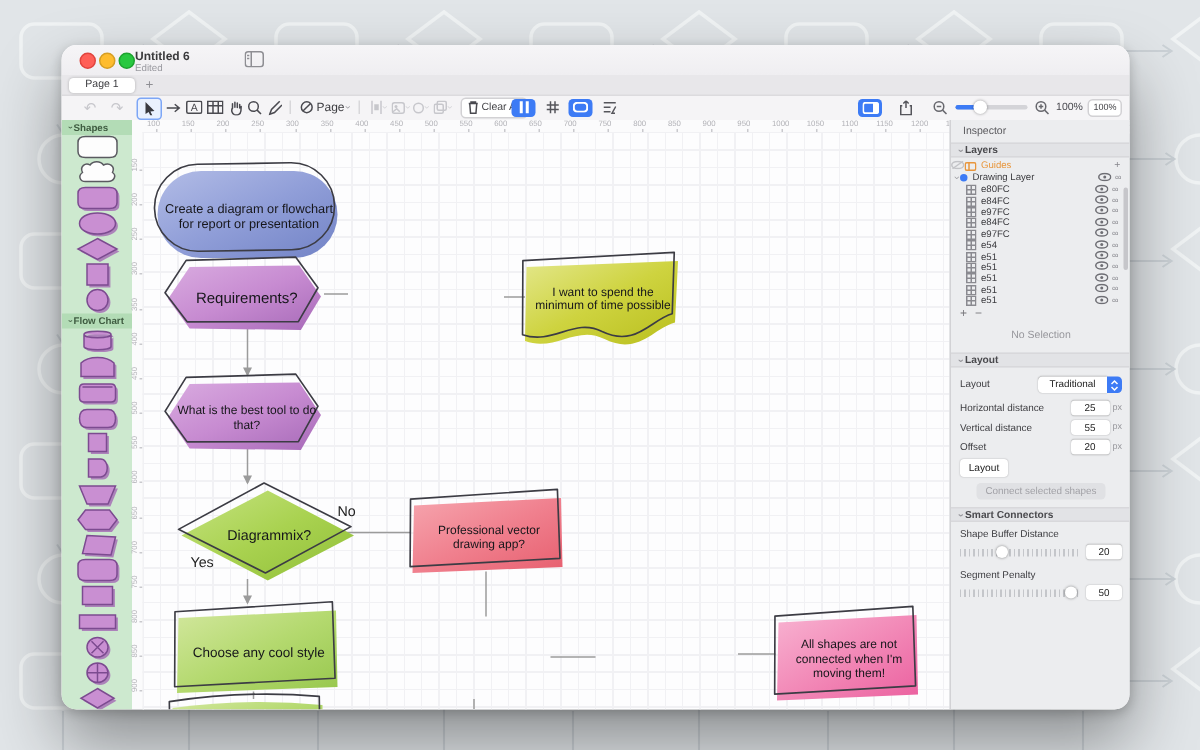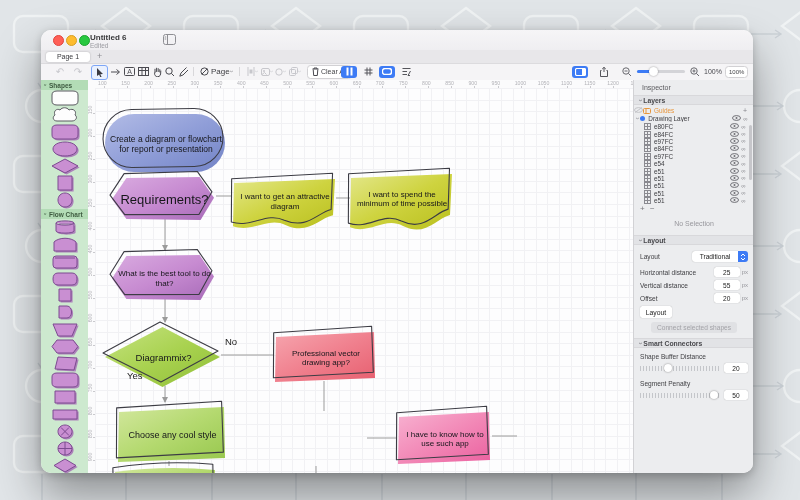--- a/index.html
+++ b/index.html
@@ -575,39 +575,21 @@
                 <stop offset="1" stop-color="#a76ab8"></stop>
       </linearGradient>
             </defs>
       <g transform="translate(6,8)">
               <path d="M 14.420000000000002,1 L 87.55,0 L 102,20.64 L 88.58,43 L 14.420000000000002,42 L 0,22.36 Z" fill="url(#g1)"></path>
             </g>
       <g transform="translate(4,3) rotate(-0.9 51.5 21.5)">
               <path d="M 14.420000000000002,1 L 87.55,0 L 102,20.64 L 88.58,43 L 14.420000000000002,42 L 0,22.36 Z" fill="none" stroke="#3c3c44" stroke-width="1.1" stroke-linejoin="round"></path>
             </g>
      </svg>
-     <div class="nlabel" style="font-size:13px;padding:0 9px;transform:translateY(0px)">Requirements?</div>
-    </div>
-        <div class="node" style="left:132px;top:83px;width:116px;height:73px">
-     <svg width="116" height="73">
-      <defs>
-              <linearGradient id="g2" x1="0" y1="0" x2="1" y2="1">
-        <stop offset="0" stop-color="#e3e78a"></stop>
-                <stop offset="0.5" stop-color="#ced33f"></stop>
-                <stop offset="1" stop-color="#b9bf1e"></stop>
-      </linearGradient>
-            </defs>
-      <g transform="translate(6,8)">
-              <path d="M 1,4 L 102,0 L 100,36.300000000000004 C 85.67999999999999,39.6 75.48,56.1 53.04,46.199999999999996 C 34.68,37.400000000000006 20.400000000000002,53.9 0,47.3 Z" fill="url(#g2)"></path>
-            </g>
-      <g transform="translate(4,3) rotate(-0.9 51 27.5)">
-              <path d="M 1,4 L 102,0 L 100,36.300000000000004 C 85.67999999999999,39.6 75.48,56.1 53.04,46.199999999999996 C 34.68,37.400000000000006 20.400000000000002,53.9 0,47.3 Z" fill="none" stroke="#3c3c44" stroke-width="1.1" stroke-linejoin="round"></path>
-            </g>
-     </svg>
-     <div class="nlabel" style="font-size:8px;padding:0 9px;transform:translateY(-6px)">I want to get an attractive diagram</div>
+     <div class="nlabel" style="font-size:10px;padding:0 9px;transform:translateY(0px)">Requirements?</div>
     </div>
         <div class="node" style="left:249px;top:78px;width:116px;height:80px">
      <svg width="116" height="80">
       <defs>
               <linearGradient id="g3" x1="0" y1="0" x2="1" y2="1">
         <stop offset="0" stop-color="#e3e78a"></stop>
                 <stop offset="0.5" stop-color="#ced33f"></stop>
                 <stop offset="1" stop-color="#b9bf1e"></stop>
       </linearGradient>
             </defs>
@@ -631,21 +613,21 @@
             </defs>
       <g transform="translate(6,8)">
               <path d="M 14.420000000000002,1 L 87.55,0 L 102,21.599999999999998 L 88.58,45 L 14.420000000000002,44 L 0,23.400000000000002 Z" fill="url(#g4)"></path>
             </g>
       <g transform="translate(4,3) rotate(-0.9 51.5 22.5)">
               <path d="M 14.420000000000002,1 L 87.55,0 L 102,21.599999999999998 L 88.58,45 L 14.420000000000002,44 L 0,23.400000000000002 Z" fill="none" stroke="#3c3c44" stroke-width="1.1" stroke-linejoin="round"></path>
             </g>
      </svg>
      <div class="nlabel" style="font-size:8px;padding:0 9px;transform:translateY(0px)">What is the best tool to do that?</div>
     </div>
-        <div class="node" style="left:4px;top:231px;width:129px;height:78px">
+        <div class="node" style="left:20px;top:231px;width:129px;height:78px">
      <svg width="129" height="78">
       <defs>
               <linearGradient id="g5" x1="0" y1="0" x2="1" y2="1">
         <stop offset="0" stop-color="#c6e382"></stop>
                 <stop offset="0.5" stop-color="#a9d250"></stop>
                 <stop offset="1" stop-color="#8fbe37"></stop>
       </linearGradient>
             </defs>
       <g transform="translate(6,8)">
               <path d="M 57.5,0 L 115,30 L 57.5,60 L 0,30 Z" fill="url(#g5)"></path>
@@ -703,37 +685,37 @@
             </defs>
       <g transform="translate(6,8)">
               <path d="M 0,7 Q 50,0 100,5 L 100,30 L 0,30 Z" fill="url(#g8)"></path>
             </g>
       <g transform="translate(4,3) rotate(-0.9 50 15)">
               <path d="M 0,7 Q 50,0 100,5 L 100,30 L 0,30 Z" fill="none" stroke="#3c3c44" stroke-width="1.1" stroke-linejoin="round"></path>
             </g>
      </svg>
      <div class="nlabel" style="font-size:8px;padding:0 9px;transform:translateY(0px)"></div>
     </div>
-        <div class="node" style="left:297px;top:316px;width:106px;height:70px">
-     <svg width="106" height="70">
+        <div class="node" style="left:417px;top:314px;width:108px;height:75px">
+     <svg width="108" height="75">
       <defs>
-              <linearGradient id="g10" x1="0" y1="0" x2="1" y2="1">
+              <linearGradient id="g11" x1="0" y1="0" x2="1" y2="1">
         <stop offset="0" stop-color="#f8b2d1"></stop>
                 <stop offset="0.5" stop-color="#f289b7"></stop>
                 <stop offset="1" stop-color="#eb609f"></stop>
       </linearGradient>
             </defs>
       <g transform="translate(6,8)">
-              <path d="M 1,5 L 91,0 L 92,48 L 0,52 Z" fill="url(#g10)"></path>
-            </g>
-      <g transform="translate(4,3) rotate(-0.9 46 26)">
-              <path d="M 1,5 L 91,0 L 92,48 L 0,52 Z" fill="none" stroke="#3c3c44" stroke-width="1.1" stroke-linejoin="round"></path>
+              <path d="M 1,5 L 93,0 L 94,53 L 0,57 Z" fill="url(#g11)"></path>
+            </g>
+      <g transform="translate(4,3) rotate(-0.9 47 28.5)">
+              <path d="M 1,5 L 93,0 L 94,53 L 0,57 Z" fill="none" stroke="#3c3c44" stroke-width="1.1" stroke-linejoin="round"></path>
             </g>
      </svg>
-     <div class="nlabel" style="font-size:8px;padding:0 9px;transform:translateY(0px)">I have to know how to use such app</div>
+     <div class="nlabel" style="font-size:8px;padding:0 9px;transform:translateY(0px)">All shapes are not connected when I'm moving them!</div>
     </div>
         <div class="elabel" style="left: 130px; top: 248px;">No</div>
         <div class="elabel" style="left: 32px; top: 282px;">Yes</div>
       </div>
 
   <div class="inspector" id="inspector">
     <div class="insp-title">Inspector</div>
 
     <div class="sechead" style="top:15px">
           <span class="chev">›</span>

